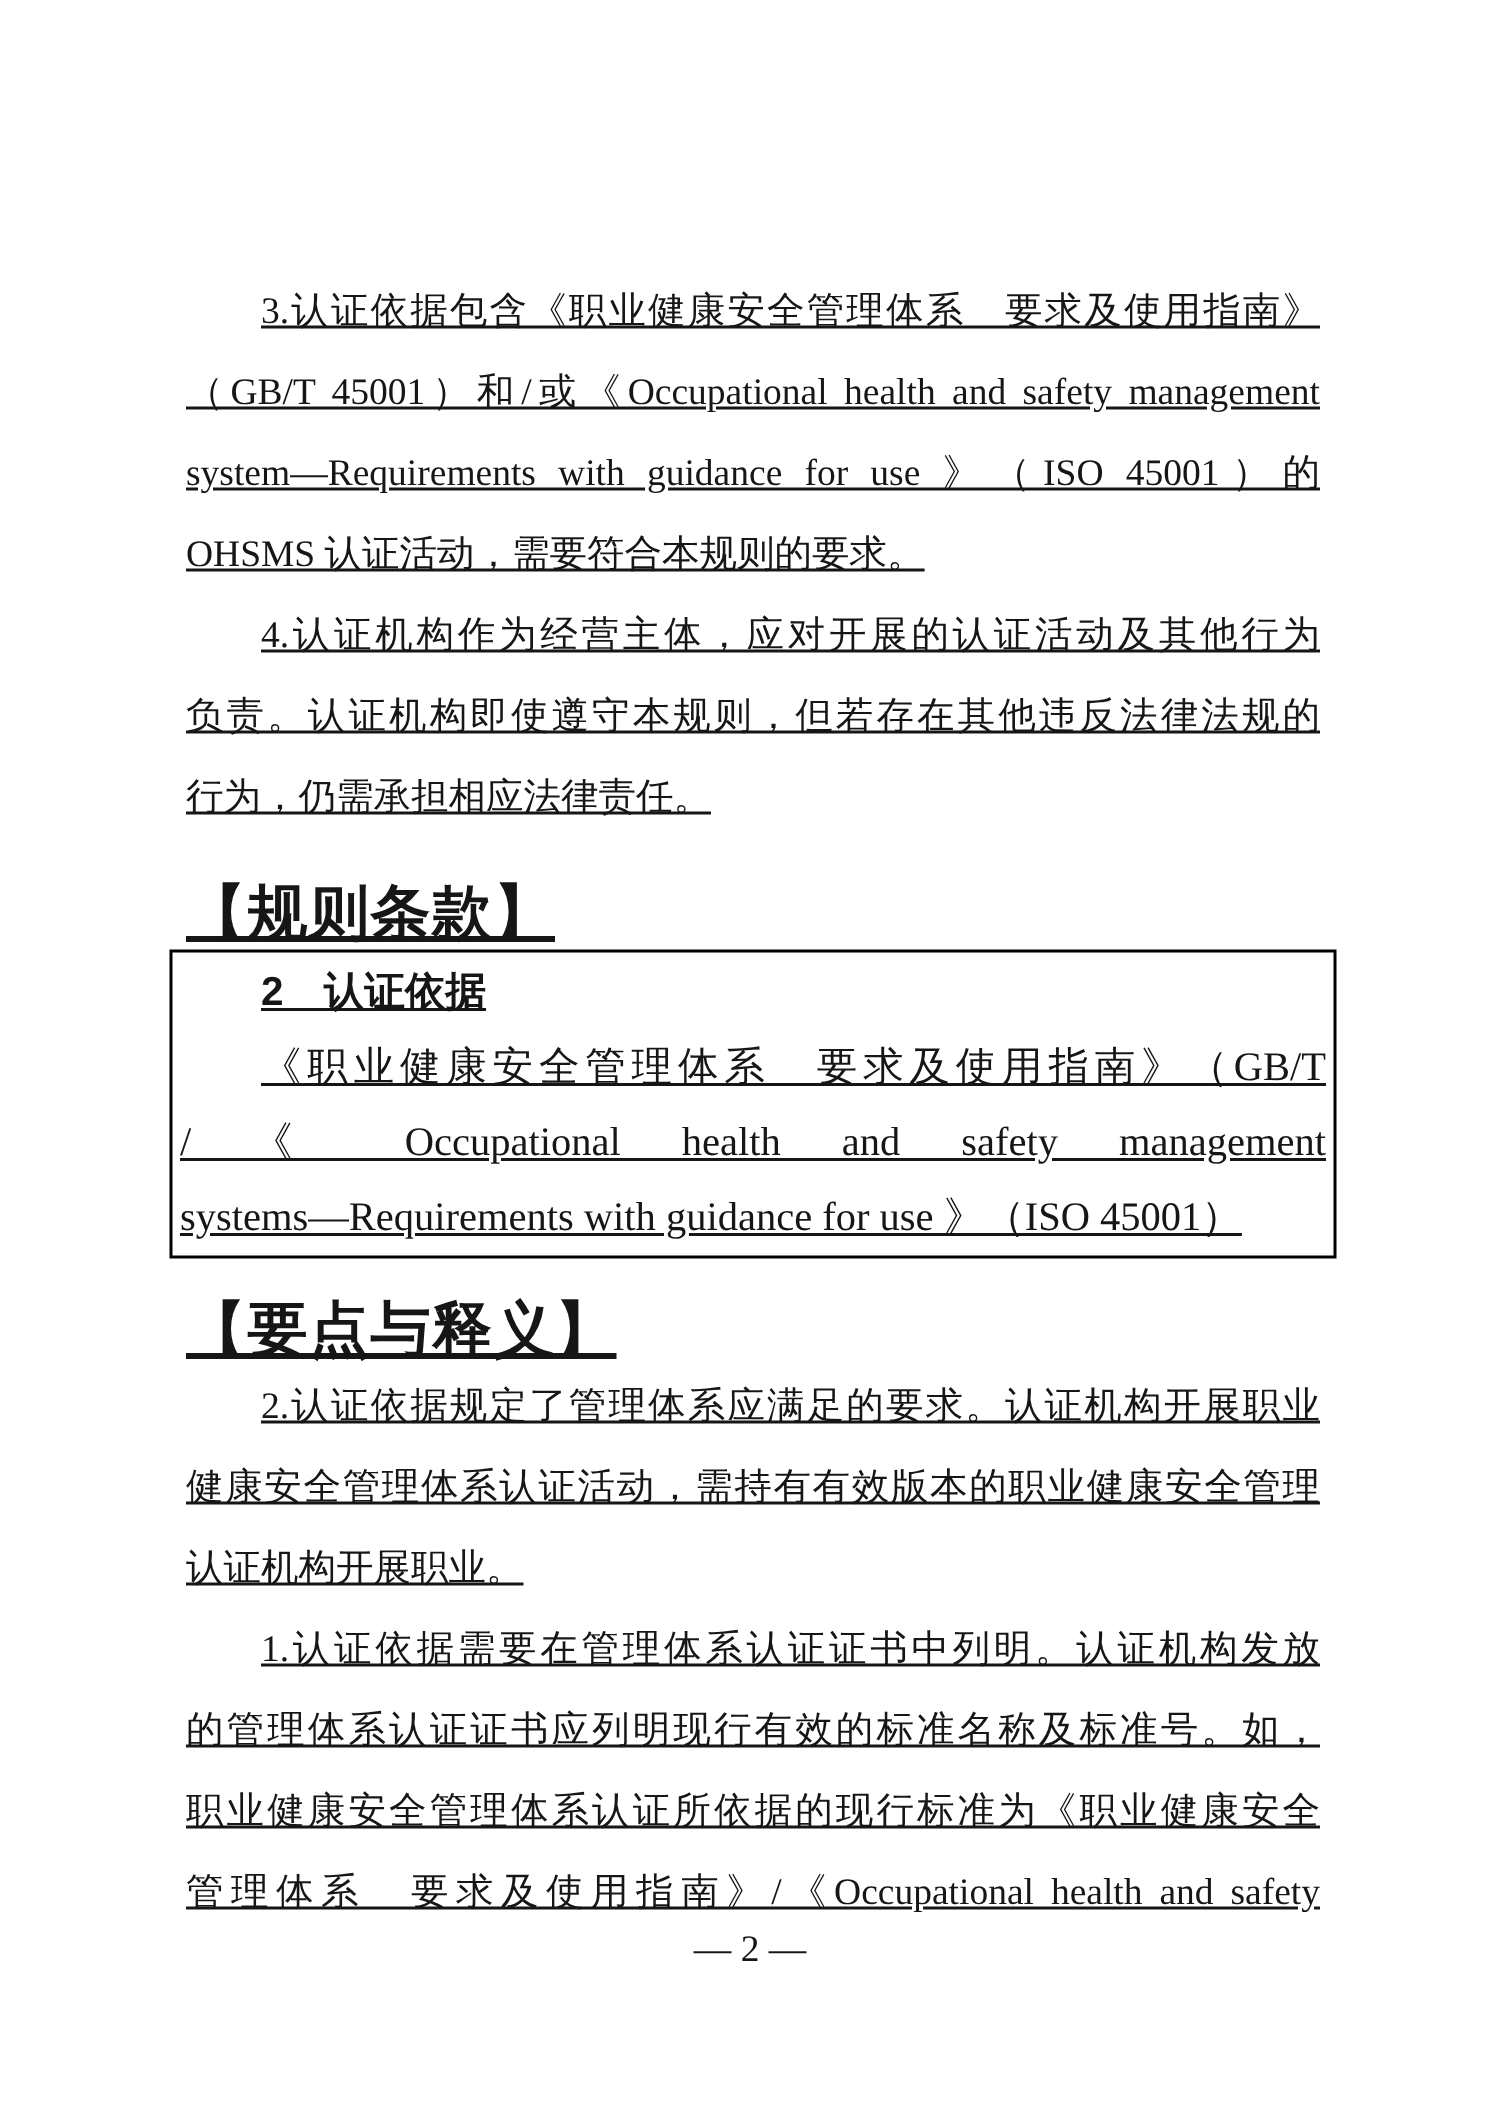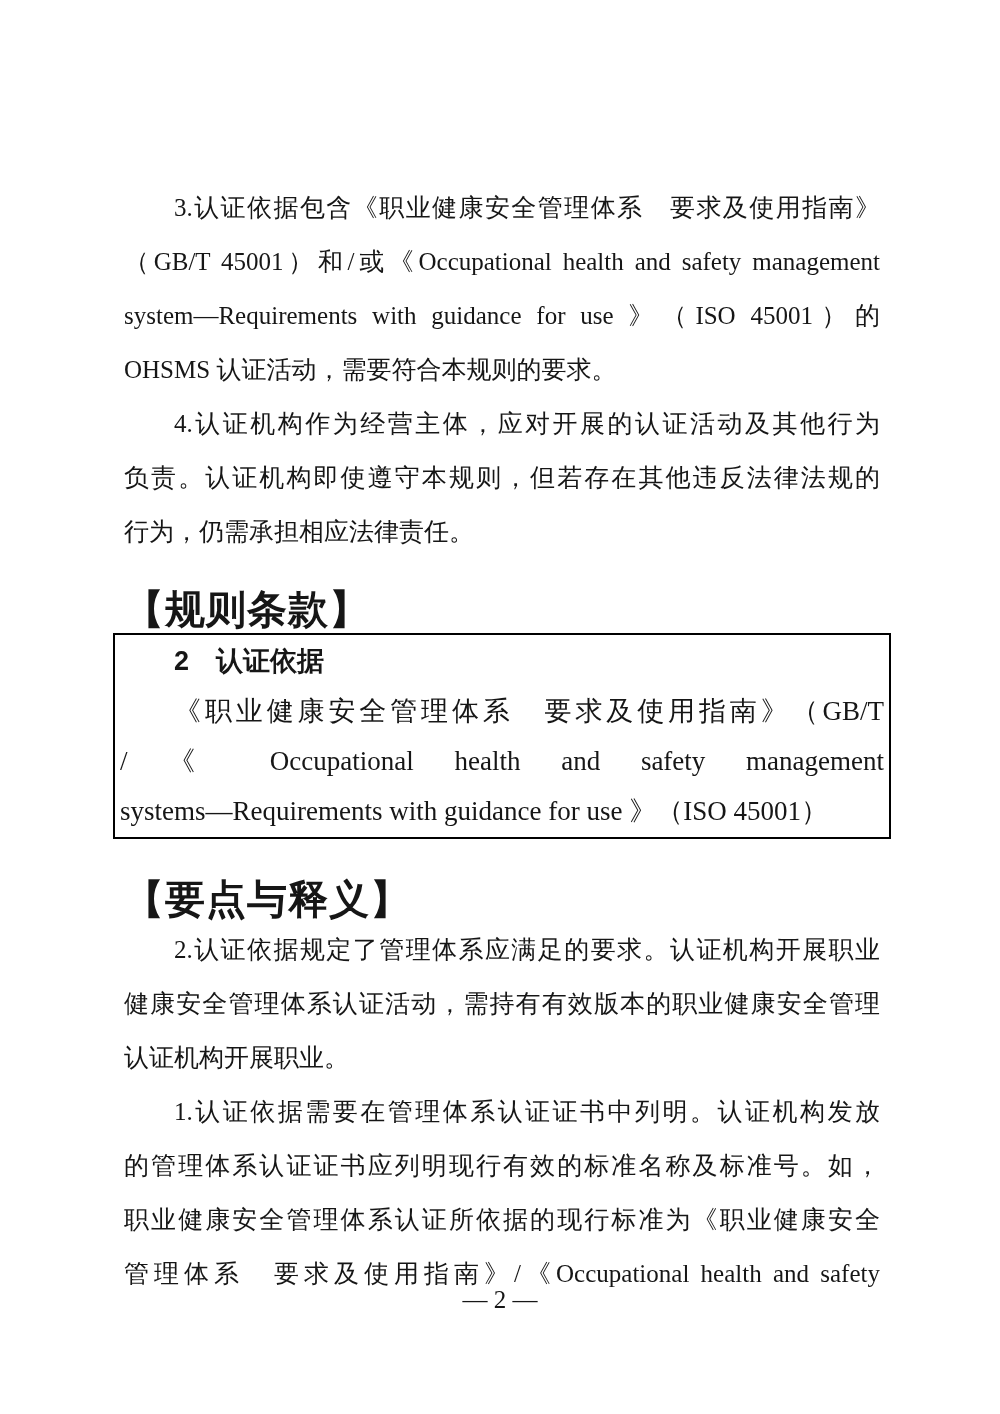--- a/index.html
+++ b/index.html
@@ -9,20 +9,21 @@
     height: 1414px;
     background: #ffffff;
     color: #161616;
     overflow: hidden;
   }
   .content {
     position: absolute;
     left: 124px;
     top: 181px;
     width: 756px;
+    text-decoration: underline;
   }
   
   .line {
     font-family: "Liberation Serif", "DejaVu Serif", serif;
     font-size: 25px;
     height: 54px;
     line-height: 54px;
     overflow: hidden;
     text-align: justify;
     text-align-last: justify;
@@ -38,21 +39,21 @@
   .heading {
     font-family: "Liberation Sans", "DejaVu Sans", sans-serif;
     font-weight: 700;
     font-size: 40px;
     height: 48px;
     line-height: 48px;
     letter-spacing: 1px;
     text-align: left;
   }
   .heading.rule { margin-top: 26px; }
-  .heading.points { margin-top: 36px; }
+  .heading.points { margin-top: 24px; }
 
   
   .rule-box {
     box-sizing: border-box;
     margin-left: -11px;
     width: 778px;
     border: 2px solid #000000;
     padding: 1px 5px;
     background: #ffffff;
   }

